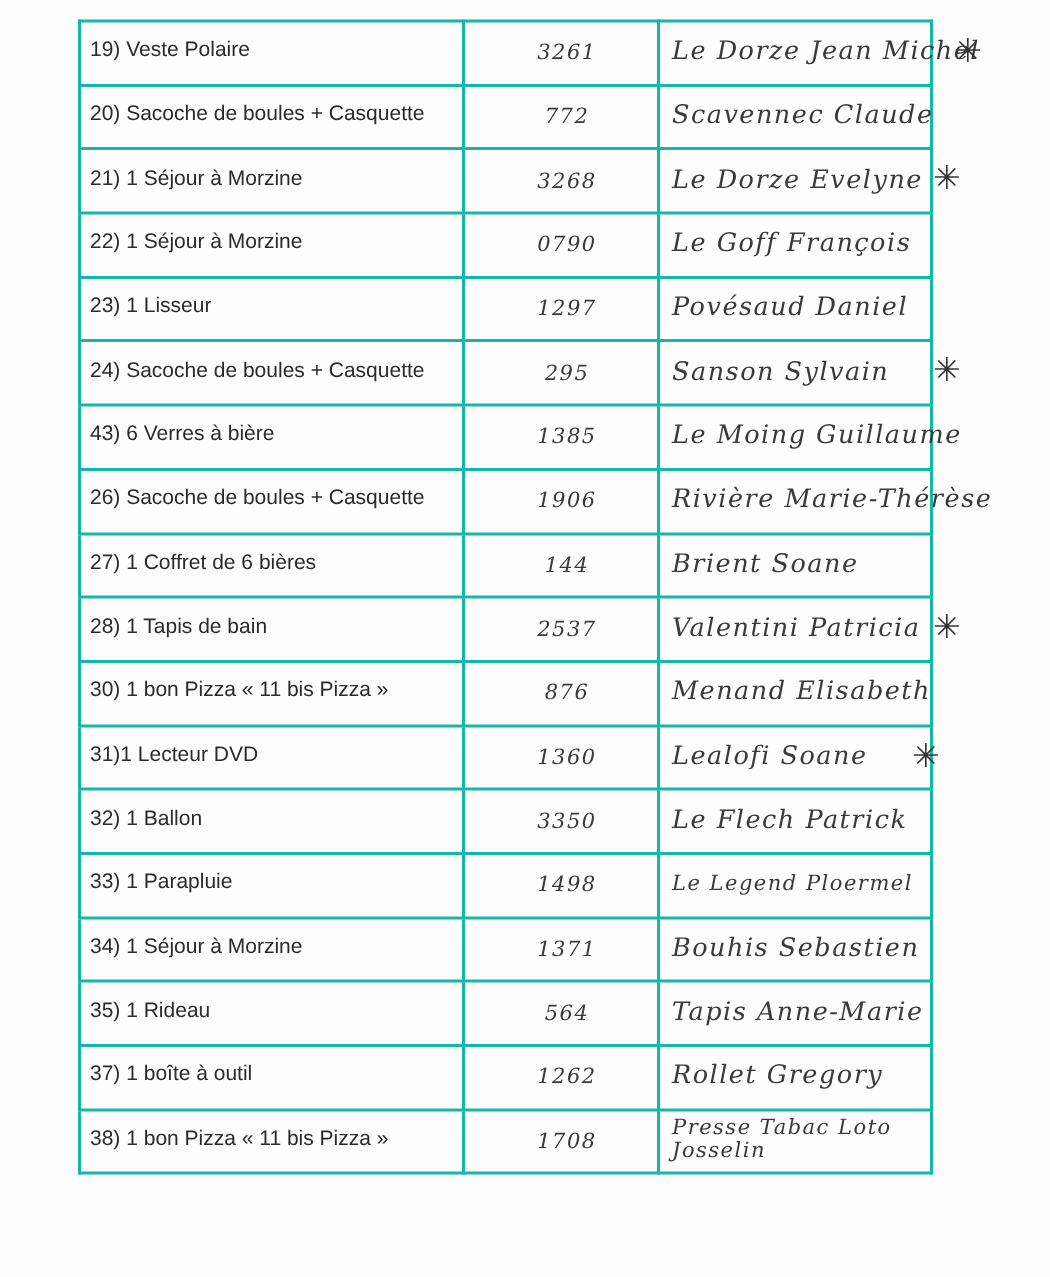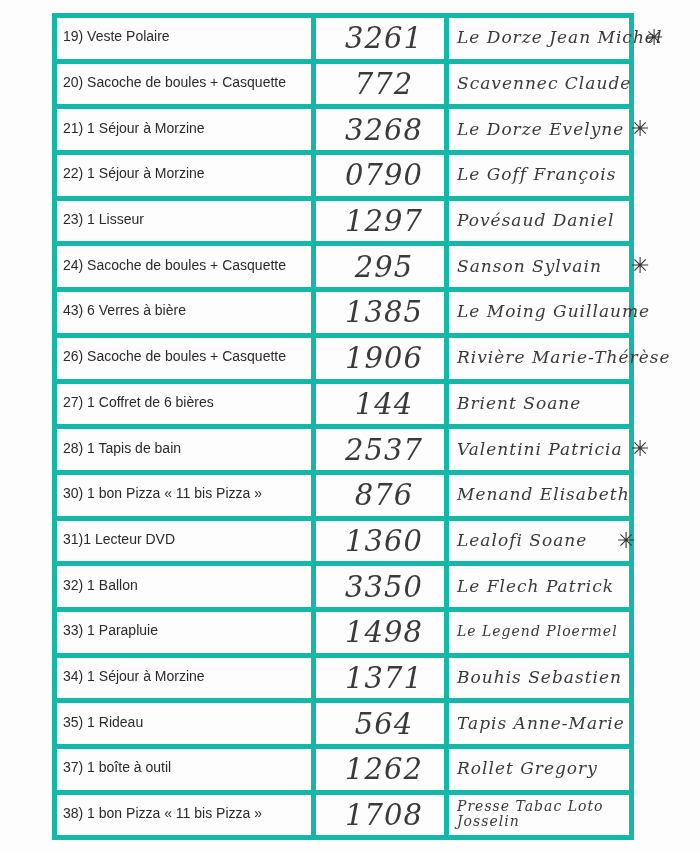--- a/index.html
+++ b/index.html
@@ -4,36 +4,36 @@
   <style>
     html, body { margin: 0; padding: 0; background: #ffffff; }
     body { width: 700px; height: 851px; position: relative; overflow: hidden; }
     .sheet { position: absolute; left: 0; top: 0; width: 700px; height: 851px; background: #fdfdfd; }
     table.lots {
       position: absolute; left: 52px; top: 13px;
       border-collapse: collapse; table-layout: fixed;
       width: 564px;
     }
     table.lots td {
-      border: 5px solid #14b8a6;
+      border: 2px solid #14b8a6;
       height: 40.7px; padding: 0; vertical-align: middle;
       overflow: visible; white-space: nowrap; position: relative;
     }
     td.c-prize { width: 254px; }
     td.c-ticket { width: 128px; }
     td.c-name { width: 180px; }
     .prize-text {
       font-family: "Liberation Sans", sans-serif; font-size: 14px; color: #2a2a2a;
       padding-left: 6px; display: inline-block; position: relative; top: -2px;
     }
     .hand {
       font-family: "DejaVu Serif", serif; font-style: italic; color: #3a3a3a;
       letter-spacing: 1px;
     }
-    .ticket-text { font-size: 29px; display: block; text-align: center; padding-left: 8px; }
+    .ticket-text { font-size: 14px; display: block; text-align: center; padding-left: 8px; }
     .name-text { font-size: 17px; padding-left: 8px; display: inline-block; position: relative; top: -1px; }
     .name-text.two-line { font-size: 14px; line-height: 15px; white-space: normal; display: block; width: 210px; }
     .mark {
       position: absolute; font-family: "DejaVu Sans", sans-serif; font-size: 22px;
       color: #333; top: 7px;
     }
   </style>
 </head>
 <body>
 

